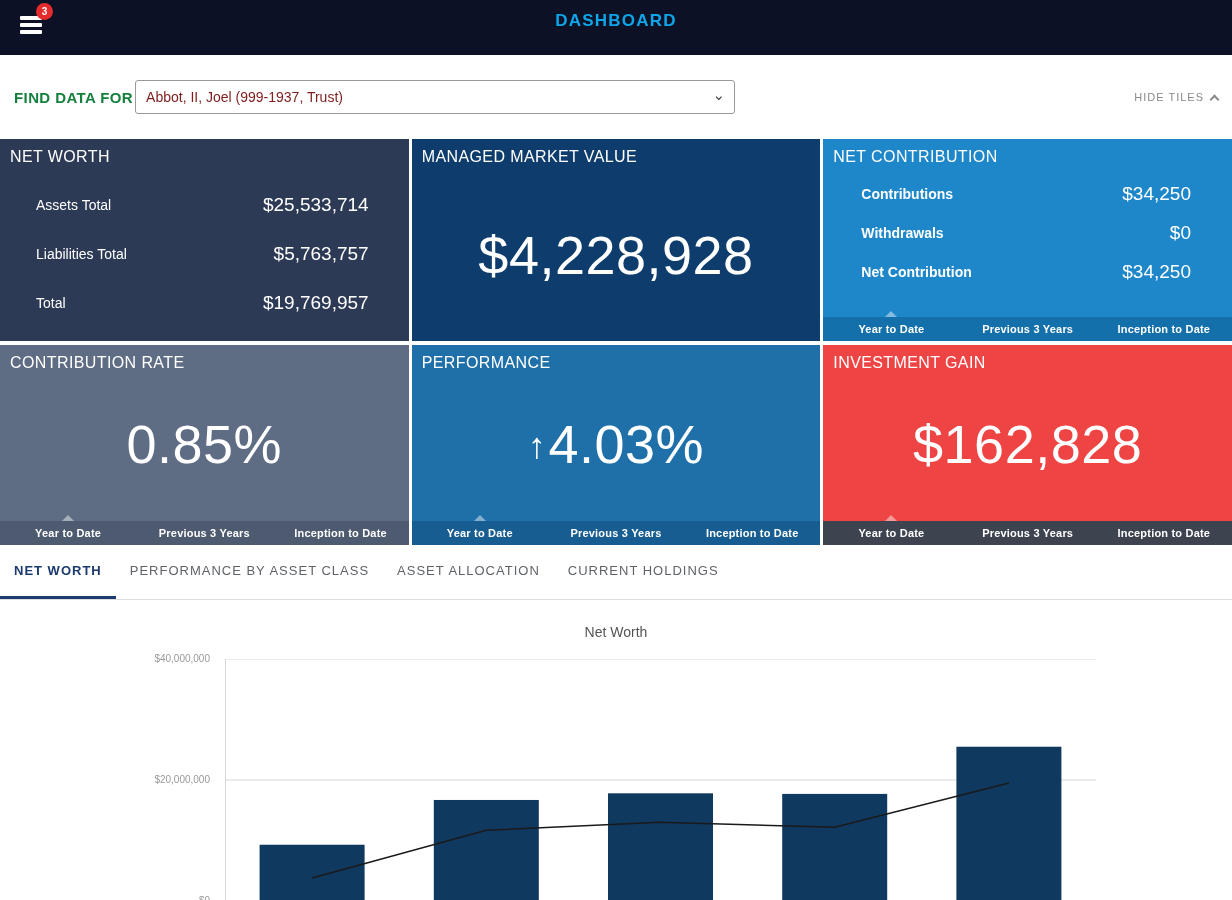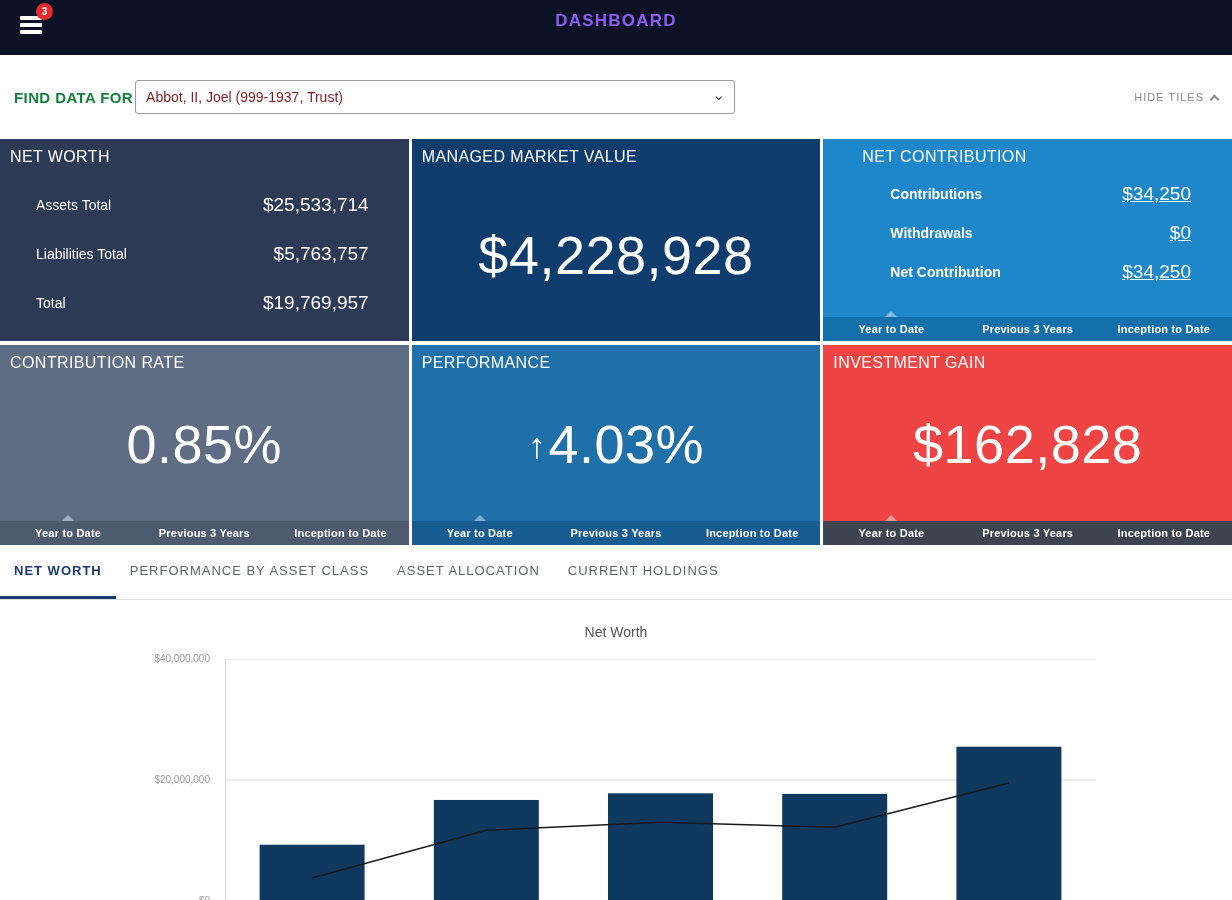--- a/index.html
+++ b/index.html
@@ -4,21 +4,21 @@
 <style>
   * { margin:0; padding:0; box-sizing:border-box; }
   html,body { width:1232px; height:900px; }
   body { font-family:"Liberation Sans", sans-serif; background:#fff; }
   .page { position:relative; width:1232px; height:900px; overflow:hidden; background:#fff; }
 
   
   .topbar { position:relative; height:55px; background:#0d1126; }
   .topbar h1 { position:absolute; left:0; right:0; top:0; height:42px;
     display:flex; align-items:center; justify-content:center;
-    color:#8b5cf6; font-size:17px; font-weight:bold; letter-spacing:1.2px; }
+    color:#0ea5e9; font-size:17px; font-weight:bold; letter-spacing:1.2px; }
   .menu { position:absolute; left:20px; top:16px; width:26px; height:24px; cursor:pointer; }
   .menu .bar { display:block; width:22px; height:3.5px; background:#fff; border-radius:1px; margin-bottom:3.5px; }
   .badge { position:absolute; left:36px; top:3px; min-width:17px; height:17px; border-radius:50%;
     background:#e52b2b; color:#fff; font-size:10px; font-weight:bold;
     display:flex; align-items:center; justify-content:center; }
 
   
   .findbar { height:84px; background:#fff; display:flex; align-items:center; padding:0 14px; }
   .find-label { color:#15803d; font-size:15px; font-weight:bold; letter-spacing:.4px; margin-right:2px; white-space:nowrap; }
   .select-wrap { position:relative; width:600px; height:34px; }
@@ -31,34 +31,34 @@
   .caret-up { display:inline-block; width:7px; height:7px; border-left:2px solid #8a8a8a; border-top:2px solid #8a8a8a;
     transform:rotate(45deg); margin-left:7px; position:relative; top:2px; }
 
   
   .tiles { display:grid; grid-template-columns:1fr 1fr 1fr; grid-template-rows:202px 200px; gap:4px 3px; background:#fff; }
   .tile { position:relative; color:#fff; overflow:hidden; }
   .tile-title { padding:9px 10px 0 10px; font-size:16px; font-weight:400; letter-spacing:.4px; }
 
   .t-networth { background:#2d3a55; }
   .t-mmv      { background:#0e3d6d; }
-  .t-netcontrib { background:#1d87c9;padding-left:29px; }
+  .t-netcontrib { background:#1d87c9; }
   .t-contrrate { background:#5e6c84; }
   .t-perf     { background:#1f70a9; }
   .t-gain     { background:#ef4444; }
 
   .kv-rows { margin-top:14px; }
   .kv { display:flex; justify-content:space-between; align-items:center; height:49px; padding:0 40px 0 36px; }
   .kv .k { font-weight:normal; font-size:14px; }
   .kv .v { font-size:19px; }
 
   .kv-rows-sm { margin-top:8px; }
   .kv-sm { display:flex; justify-content:space-between; align-items:center; height:39px; padding:0 41px 0 38px; }
   .kv-sm .k { font-weight:bold; font-size:14px; }
-  .kv-sm .v { font-size:19px;text-decoration:underline; }
+  .kv-sm .v { font-size:19px; }
 
   .big { position:absolute; left:0; right:0; top:0; bottom:24px;
     display:flex; align-items:center; justify-content:center;
     font-size:54px; font-weight:300; letter-spacing:.5px; padding-top:22px; }
   .t-mmv .big { bottom:0; padding-top:30px; }
   .big .arrow { font-size:36px; font-weight:400; margin-right:2px; position:relative; top:2px; }
 
   .strip { position:absolute; left:0; right:0; bottom:0; height:24px; display:flex; }
   .t-netcontrib .strip { background:#1470ab; }
   .t-contrrate  .strip { background:#4d5a70; }

